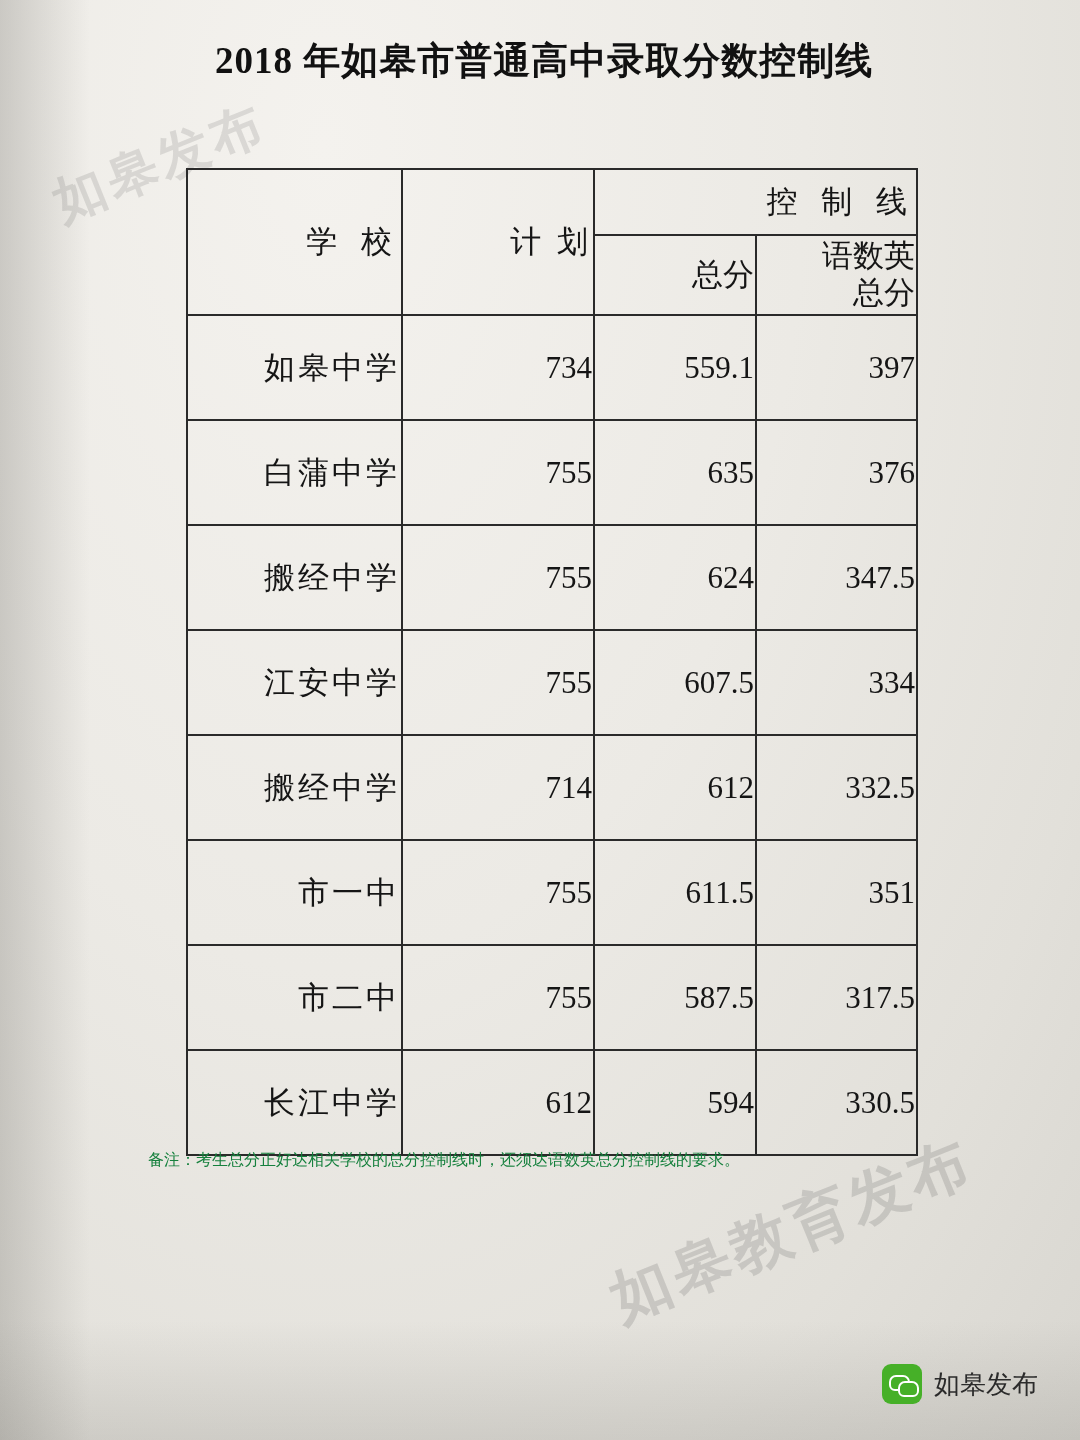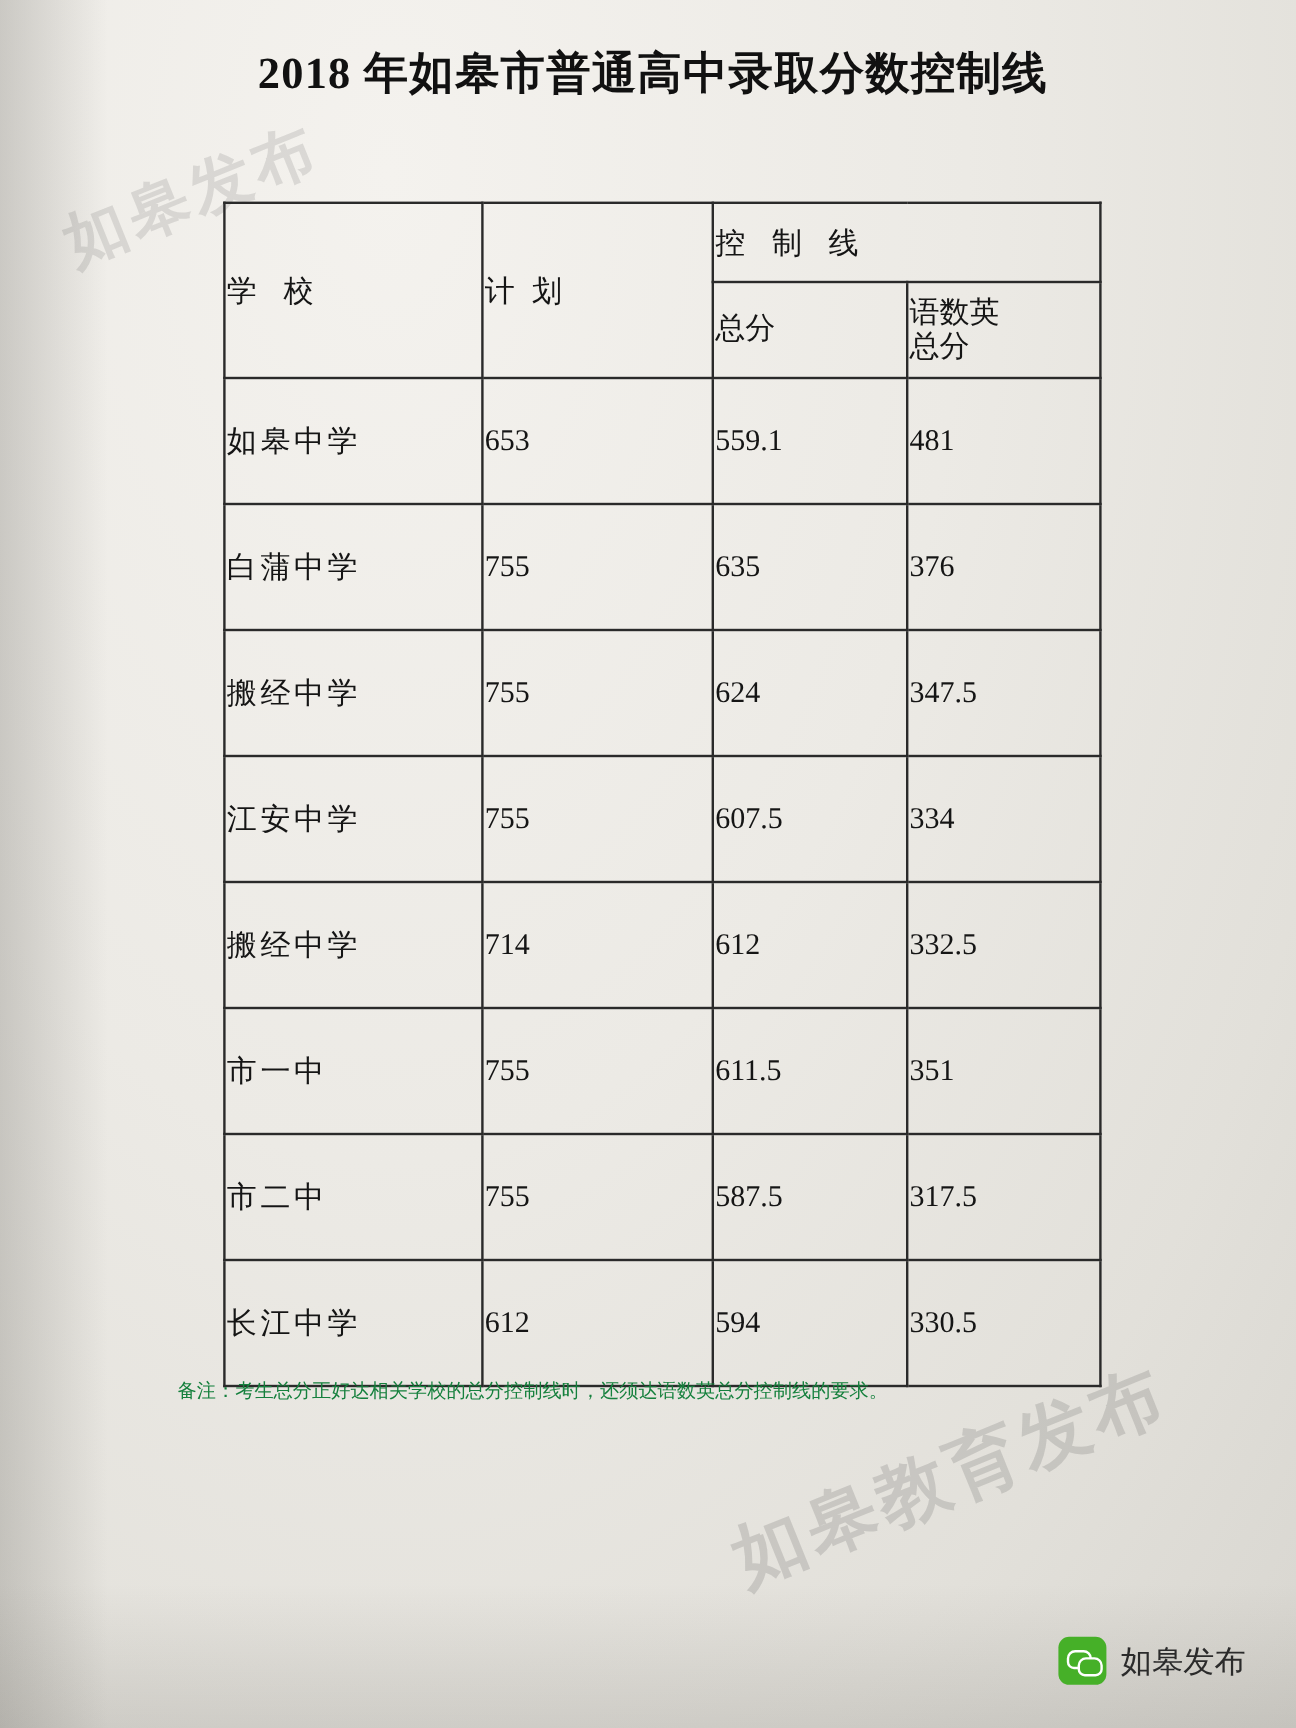--- a/index.html
+++ b/index.html
@@ -55,24 +55,24 @@
     top: 168px;
     width: 730px;
   }
   table.scores {
     border-collapse: collapse;
     width: 100%;
     table-layout: fixed;
   }
   table.scores td, table.scores th {
     border: 2px solid #2a2a2a;
-    text-align: left;
+    text-align: right;
     vertical-align: middle;
     font-weight: normal;
-    font-size: 25px;
+    font-size: 31px;
     font-family: "Liberation Serif", "DejaVu Serif", serif;
     color: #151515;
   }
   .col-school { width: 215px; }
   .col-plan   { width: 192px; }
   .col-total  { width: 162px; }
   .col-lang   { width: 161px; }
 
   .hdr-school, .hdr-plan { height: 138px; font-size: 26px; letter-spacing: 8px; }
   .hdr-plan { letter-spacing: 4px; border-radius: 20px; }
@@ -184,23 +184,23 @@
       </tr>
       <tr>
         <th class="hdr-sub">总分</th>
         <th class="hdr-sub" style="white-space:pre-line">语数英
 总分</th>
       </tr>
     </thead>
     <tbody>
       <tr class="body-row">
         <td class="school-name">如皋中学</td>
-        <td class="num">653</td>
+        <td class="num">734</td>
         <td class="num">559.1</td>
-        <td class="num">481</td>
+        <td class="num">397</td>
       </tr>
       <tr class="body-row">
         <td class="school-name">白蒲中学</td>
         <td class="num">755</td>
         <td class="num">635</td>
         <td class="num">376</td>
       </tr>
       <tr class="body-row">
         <td class="school-name">搬经中学</td>
         <td class="num">755</td>

